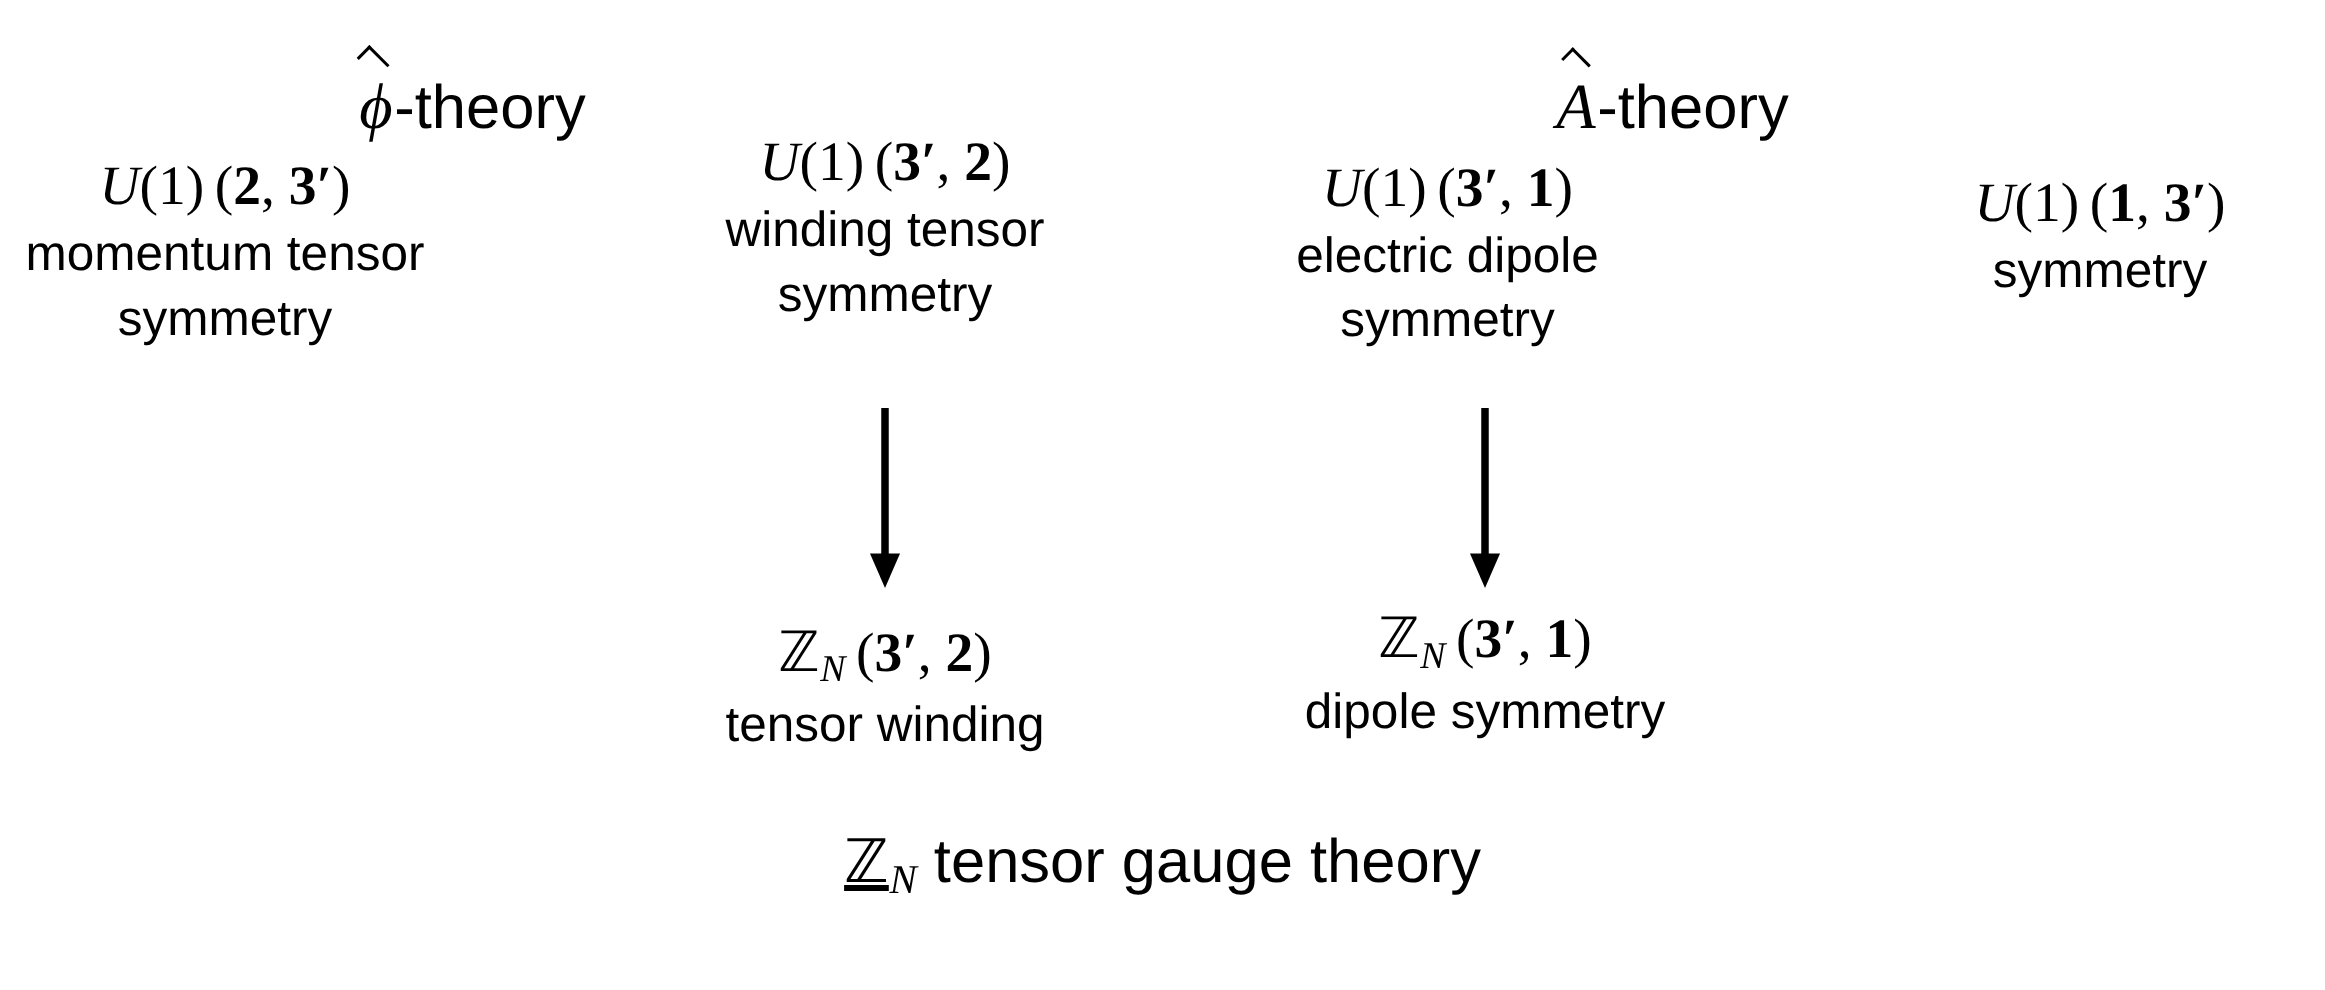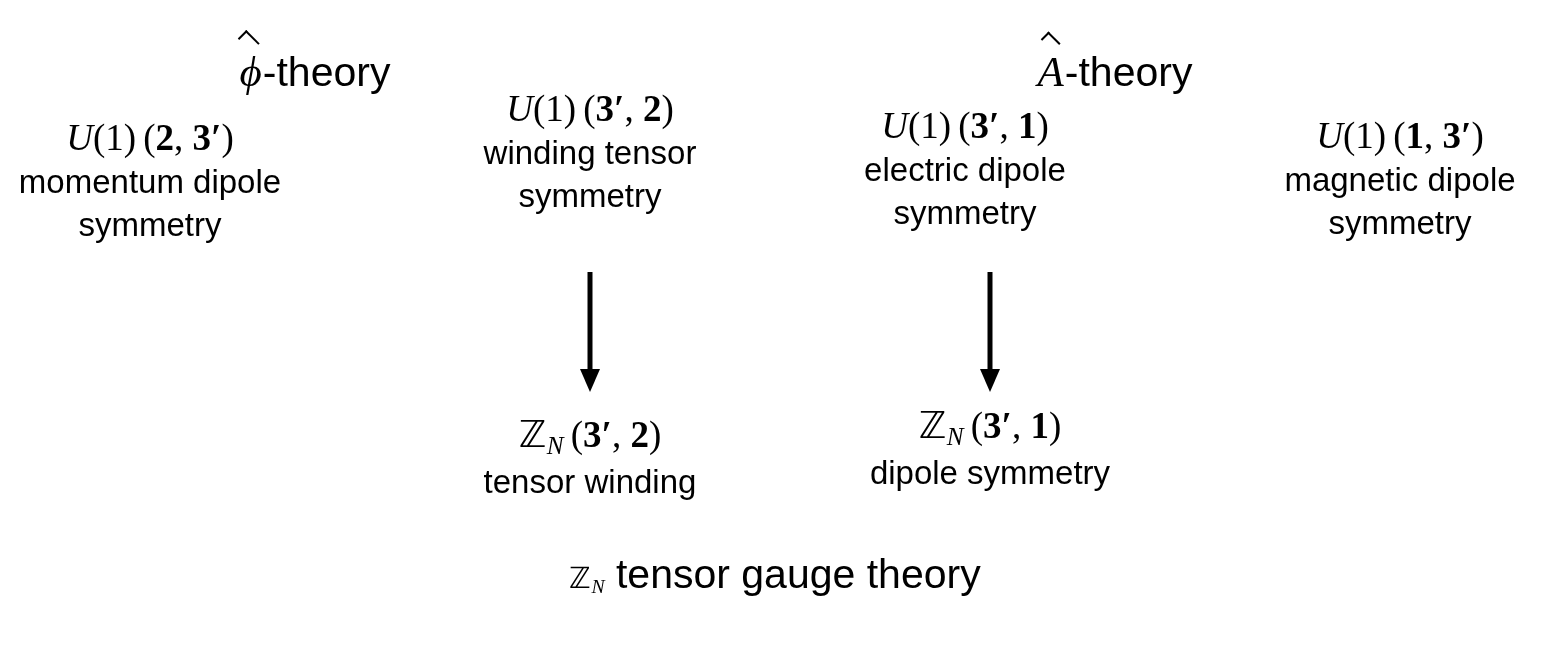--- a/index.html
+++ b/index.html
@@ -121,46 +121,47 @@
   }
 
   
   .summary {
     font-family: "Liberation Sans", sans-serif;
     font-size: 41px;
     white-space: nowrap;
     line-height: 1.2;
   }
   .summary .zn {
-    font-size: 29px;
+    font-size: 40px;
+    text-decoration: underline;
   }
 
   
   .arrow {
     position: absolute;
   }
 </style>
 </head>
 <body>
 
 <div class="stage">
 
   <div class="node theory-title" style="left:175px; top:48px; width:280px;">
     <span class="mathvar hat hat-phi">ϕ</span><span>-theory</span>
   </div>
 
   <div class="node theory-title" style="left:975px; top:48px; width:280px;">
     <span class="mathvar hat hat-A">A</span><span>-theory</span>
   </div>
 
-  <div class="node" style="left:0px; top:117px; width:300px;">
+  <div class="node" style="left:0px; top:104px; width:300px;">
     <div class="group-line">
       <span class="gname">U</span><span class="paren">(1)</span><span class="gap"></span><span class="paren">(</span><span class="rep">2</span><span class="prime"></span><span class="sep">, </span><span class="rep">3</span><span class="prime">′</span><span class="paren">)</span>
     </div>
-    <div class="caption">momentum dipole</div>
+    <div class="caption">momentum tensor</div>
     <div class="caption">symmetry</div>
   </div>
 
   <div class="node" style="left:440px; top:88px; width:300px;">
     <div class="group-line">
       <span class="gname">U</span><span class="paren">(1)</span><span class="gap"></span><span class="paren">(</span><span class="rep">3</span><span class="prime">′</span><span class="sep">, </span><span class="rep">2</span><span class="prime"></span><span class="paren">)</span>
     </div>
     <div class="caption">winding tensor</div>
     <div class="caption">symmetry</div>
   </div>
@@ -170,21 +171,20 @@
       <span class="gname">U</span><span class="paren">(1)</span><span class="gap"></span><span class="paren">(</span><span class="rep">3</span><span class="prime">′</span><span class="sep">, </span><span class="rep">1</span><span class="prime"></span><span class="paren">)</span>
     </div>
     <div class="caption">electric dipole</div>
     <div class="caption">symmetry</div>
   </div>
 
   <div class="node" style="left:1250px; top:115px; width:300px;">
     <div class="group-line">
       <span class="gname">U</span><span class="paren">(1)</span><span class="gap"></span><span class="paren">(</span><span class="rep">1</span><span class="prime"></span><span class="sep">, </span><span class="rep">3</span><span class="prime">′</span><span class="paren">)</span>
     </div>
-    <div class="caption">magnetic dipole</div>
     <div class="caption">symmetry</div>
   </div>
 
   <svg class="arrow" style="left:560px; top:270px;" width="60" height="125" viewBox="0 0 60 125">
     <line x1="30" y1="2" x2="30" y2="104" stroke="#000000" stroke-width="5"></line>
     <polygon points="30,122 20,99 40,99" fill="#000000"></polygon>
   </svg>
 
   <svg class="arrow" style="left:960px; top:270px;" width="60" height="125" viewBox="0 0 60 125">
     <line x1="30" y1="2" x2="30" y2="104" stroke="#000000" stroke-width="5"></line>

